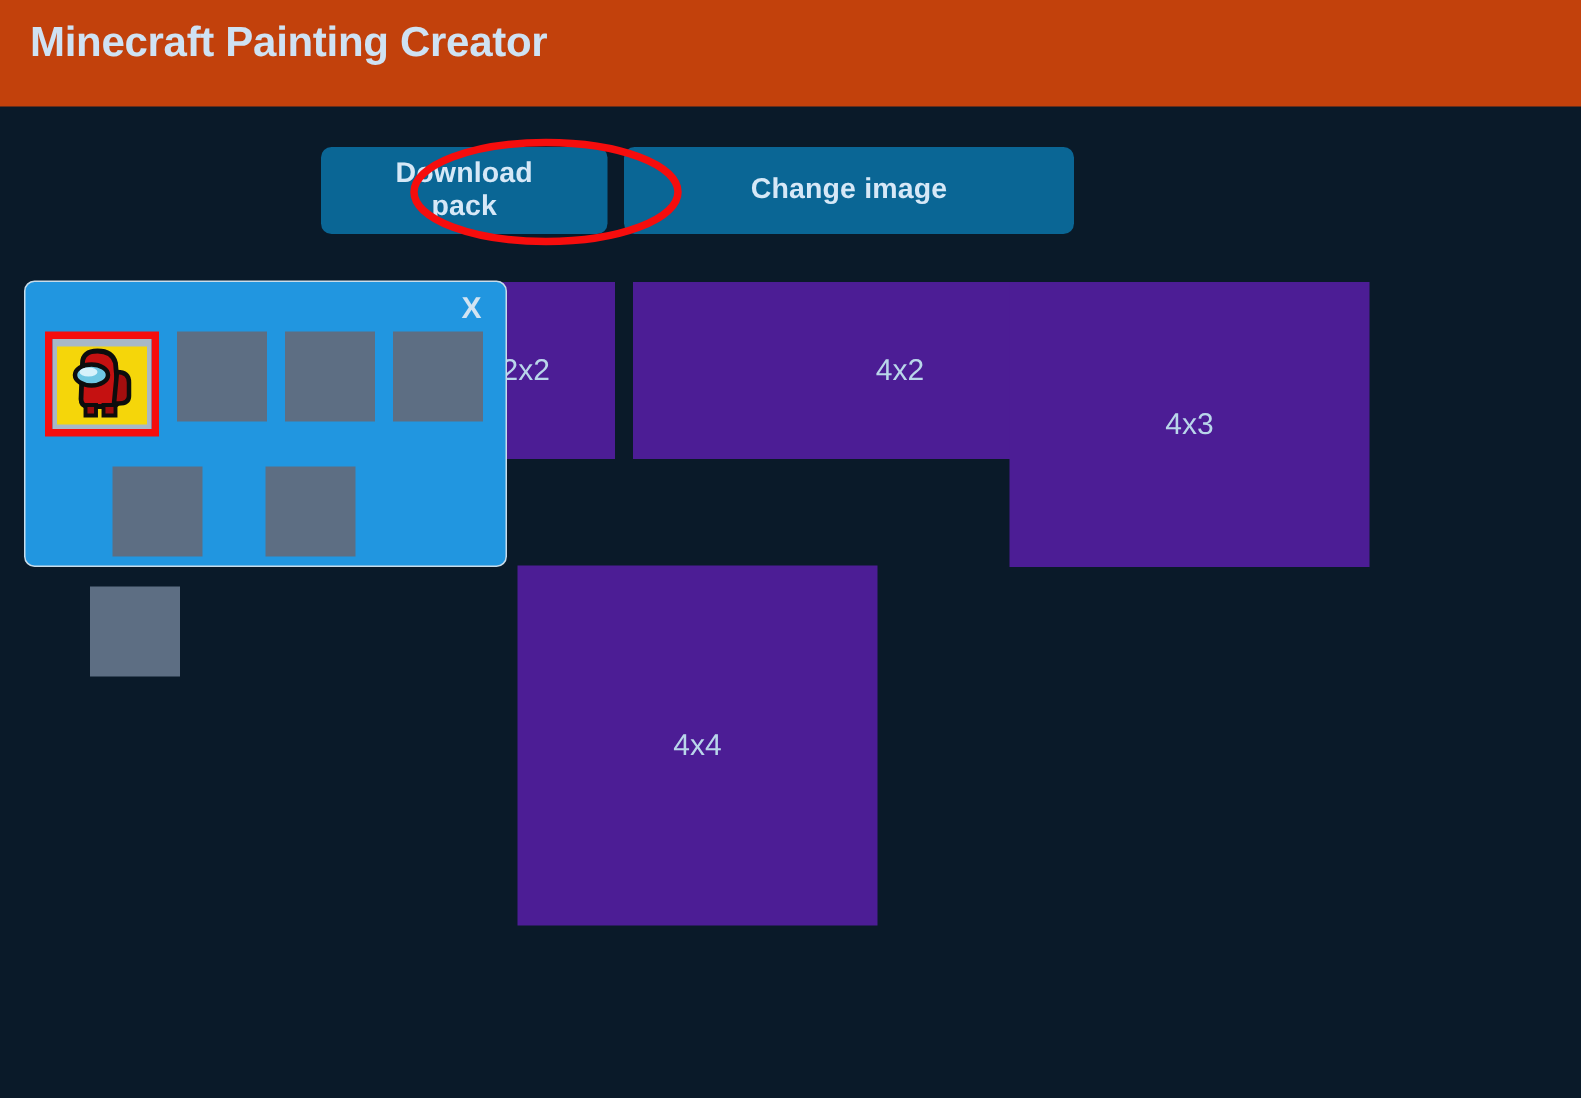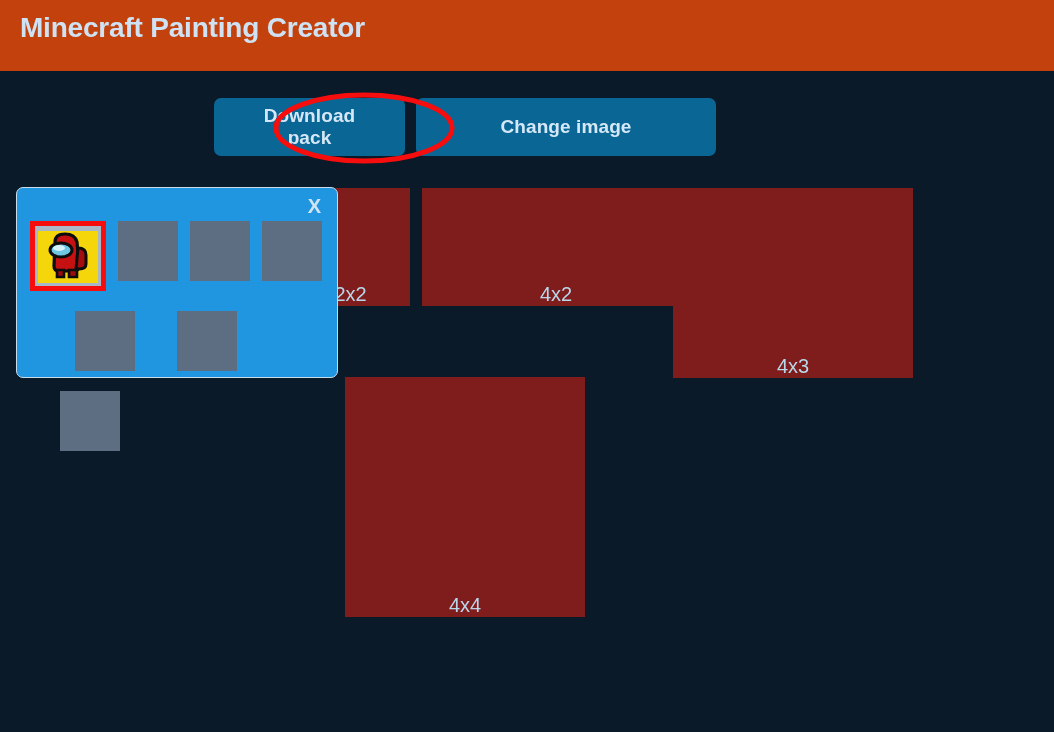--- a/index.html
+++ b/index.html
@@ -68,31 +68,31 @@
     left: 272px;
     top: 92px;
     width: 184px;
     height: 72px;
     pointer-events: none;
   }
 
   
   .size-card {
     position: absolute;
-    background: #7f1d1d;
+    background: #4c1d95;
     color: #b9d6ea;
     font-size: 20px;
     font-family: "Liberation Sans", sans-serif;
     display: flex;
-    align-items: flex-end;
+    align-items: center;
     justify-content: center;
     cursor: pointer;
   }
   #card-2x2 { left: 291px;  top: 188px; width: 119px; height: 118px; }
-  #card-4x2 { left: 422px;  top: 188px; width: 268px; height: 118px; }
+  #card-4x2 { left: 422px;  top: 188px; width: 268px; height: 118px; padding-left: 44px; }
   #card-4x3 { left: 673px;  top: 188px; width: 240px; height: 190px; }
   #card-4x4 { left: 345px;  top: 377px; width: 240px; height: 240px; }
 
   
   #image-picker-modal {
     position: absolute;
     left: 16px;
     top: 187px;
     width: 322px;
     height: 191px;

